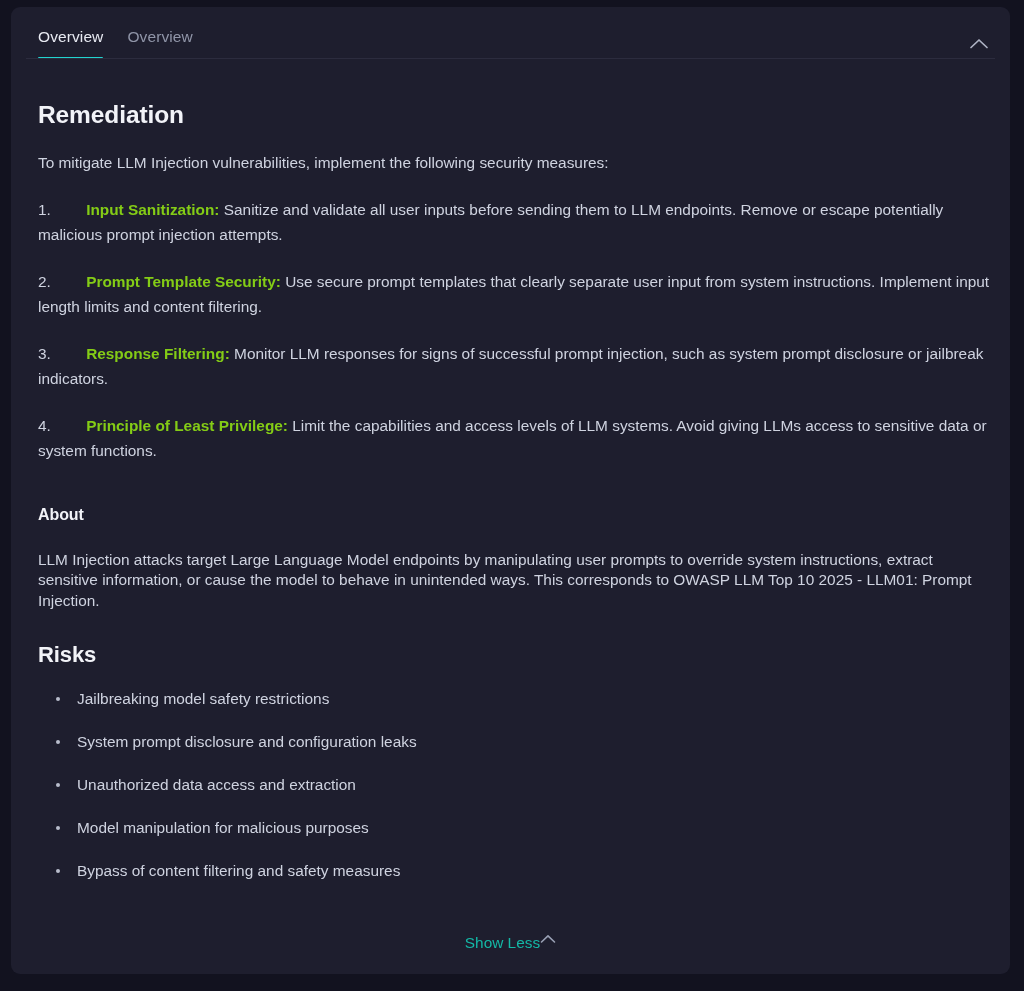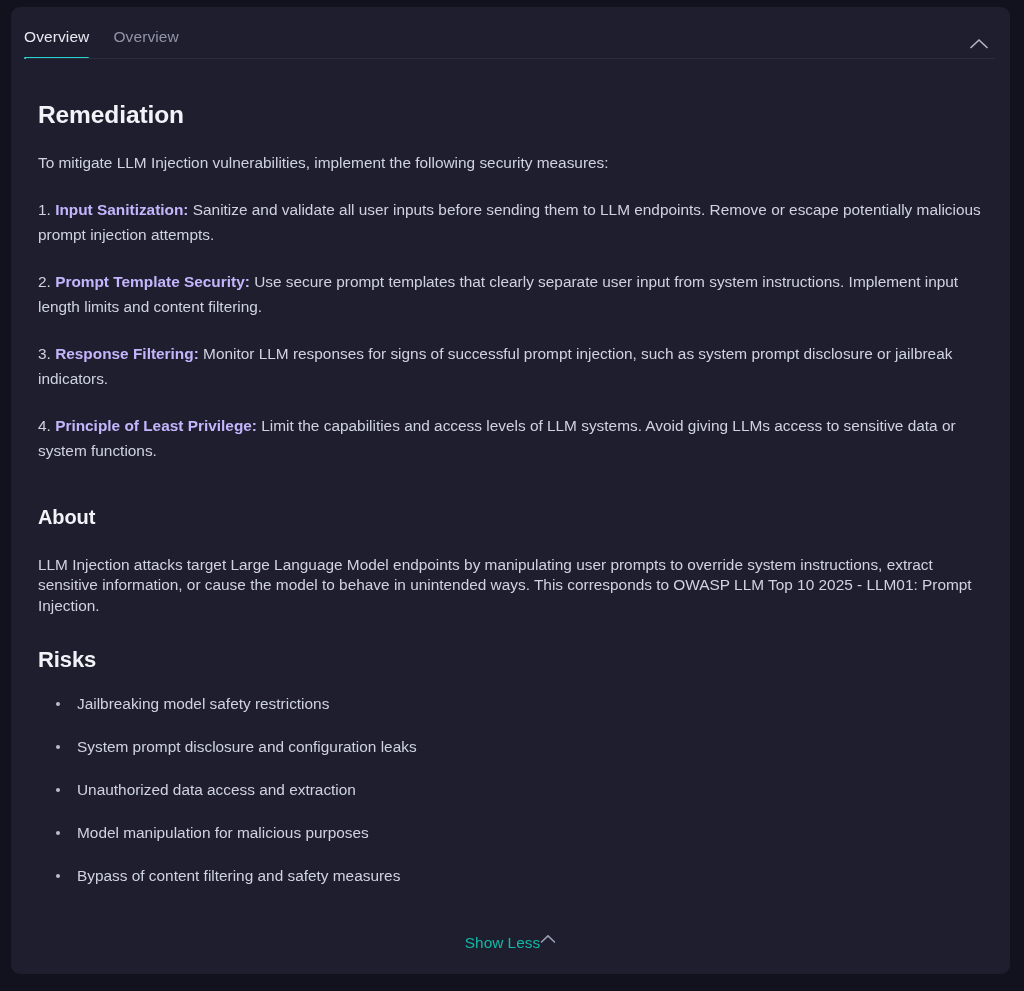--- a/index.html
+++ b/index.html
@@ -22,21 +22,21 @@
     border-radius: 9px;
     overflow: hidden;
   }
 
   
   .tab-header {
     position: relative;
     height: 52px;
     display: flex;
     align-items: flex-start;
-    padding: 0 0 0 1px;
+    padding: 0 0 0 15px;
   }
 
   .tab-strip {
     display: flex;
     align-items: flex-end;
     height: 52px;
     gap: 0;
   }
 
   .tab {
@@ -91,39 +91,39 @@
   h2.section-title {
     color: #f2f3f8;
     font-weight: bold;
     letter-spacing: -0.1px;
   }
   h2.remediation-title {
     font-size: 24.5px;
     margin: 42px 0 0 12px;
   }
   h2.about-title {
-    font-size: 20px;
+    font-size: 16px;
     margin: 42px 0 0 12px;
   }
   h2.risks-title {
     font-size: 22px;
     margin: 30px 0 8px 12px;
   }
 
   p.para {
     color: #cfd3e0;
     font-size: 15.4px;
     line-height: 25.5px;
     margin: 21px 0 0 12px;
     max-width: 963px;
   }
   p.about-para { margin-top: 26px; line-height: 20.8px; }
   p.risks-intro { margin-top: 22px; }
 
-  p.para b, p.para strong { color: #c4b5fd; font-weight: bold; }
+  p.para b, p.para strong { color: #84cc16; font-weight: bold; margin-left: 31px; }
 
   ul.risk-list {
     margin: 20px 0 0 12px;
     list-style: none;
   }
   ul.risk-list li {
     position: relative;
     color: #cfd3e0;
     font-size: 15.4px;
     line-height: 22px;

